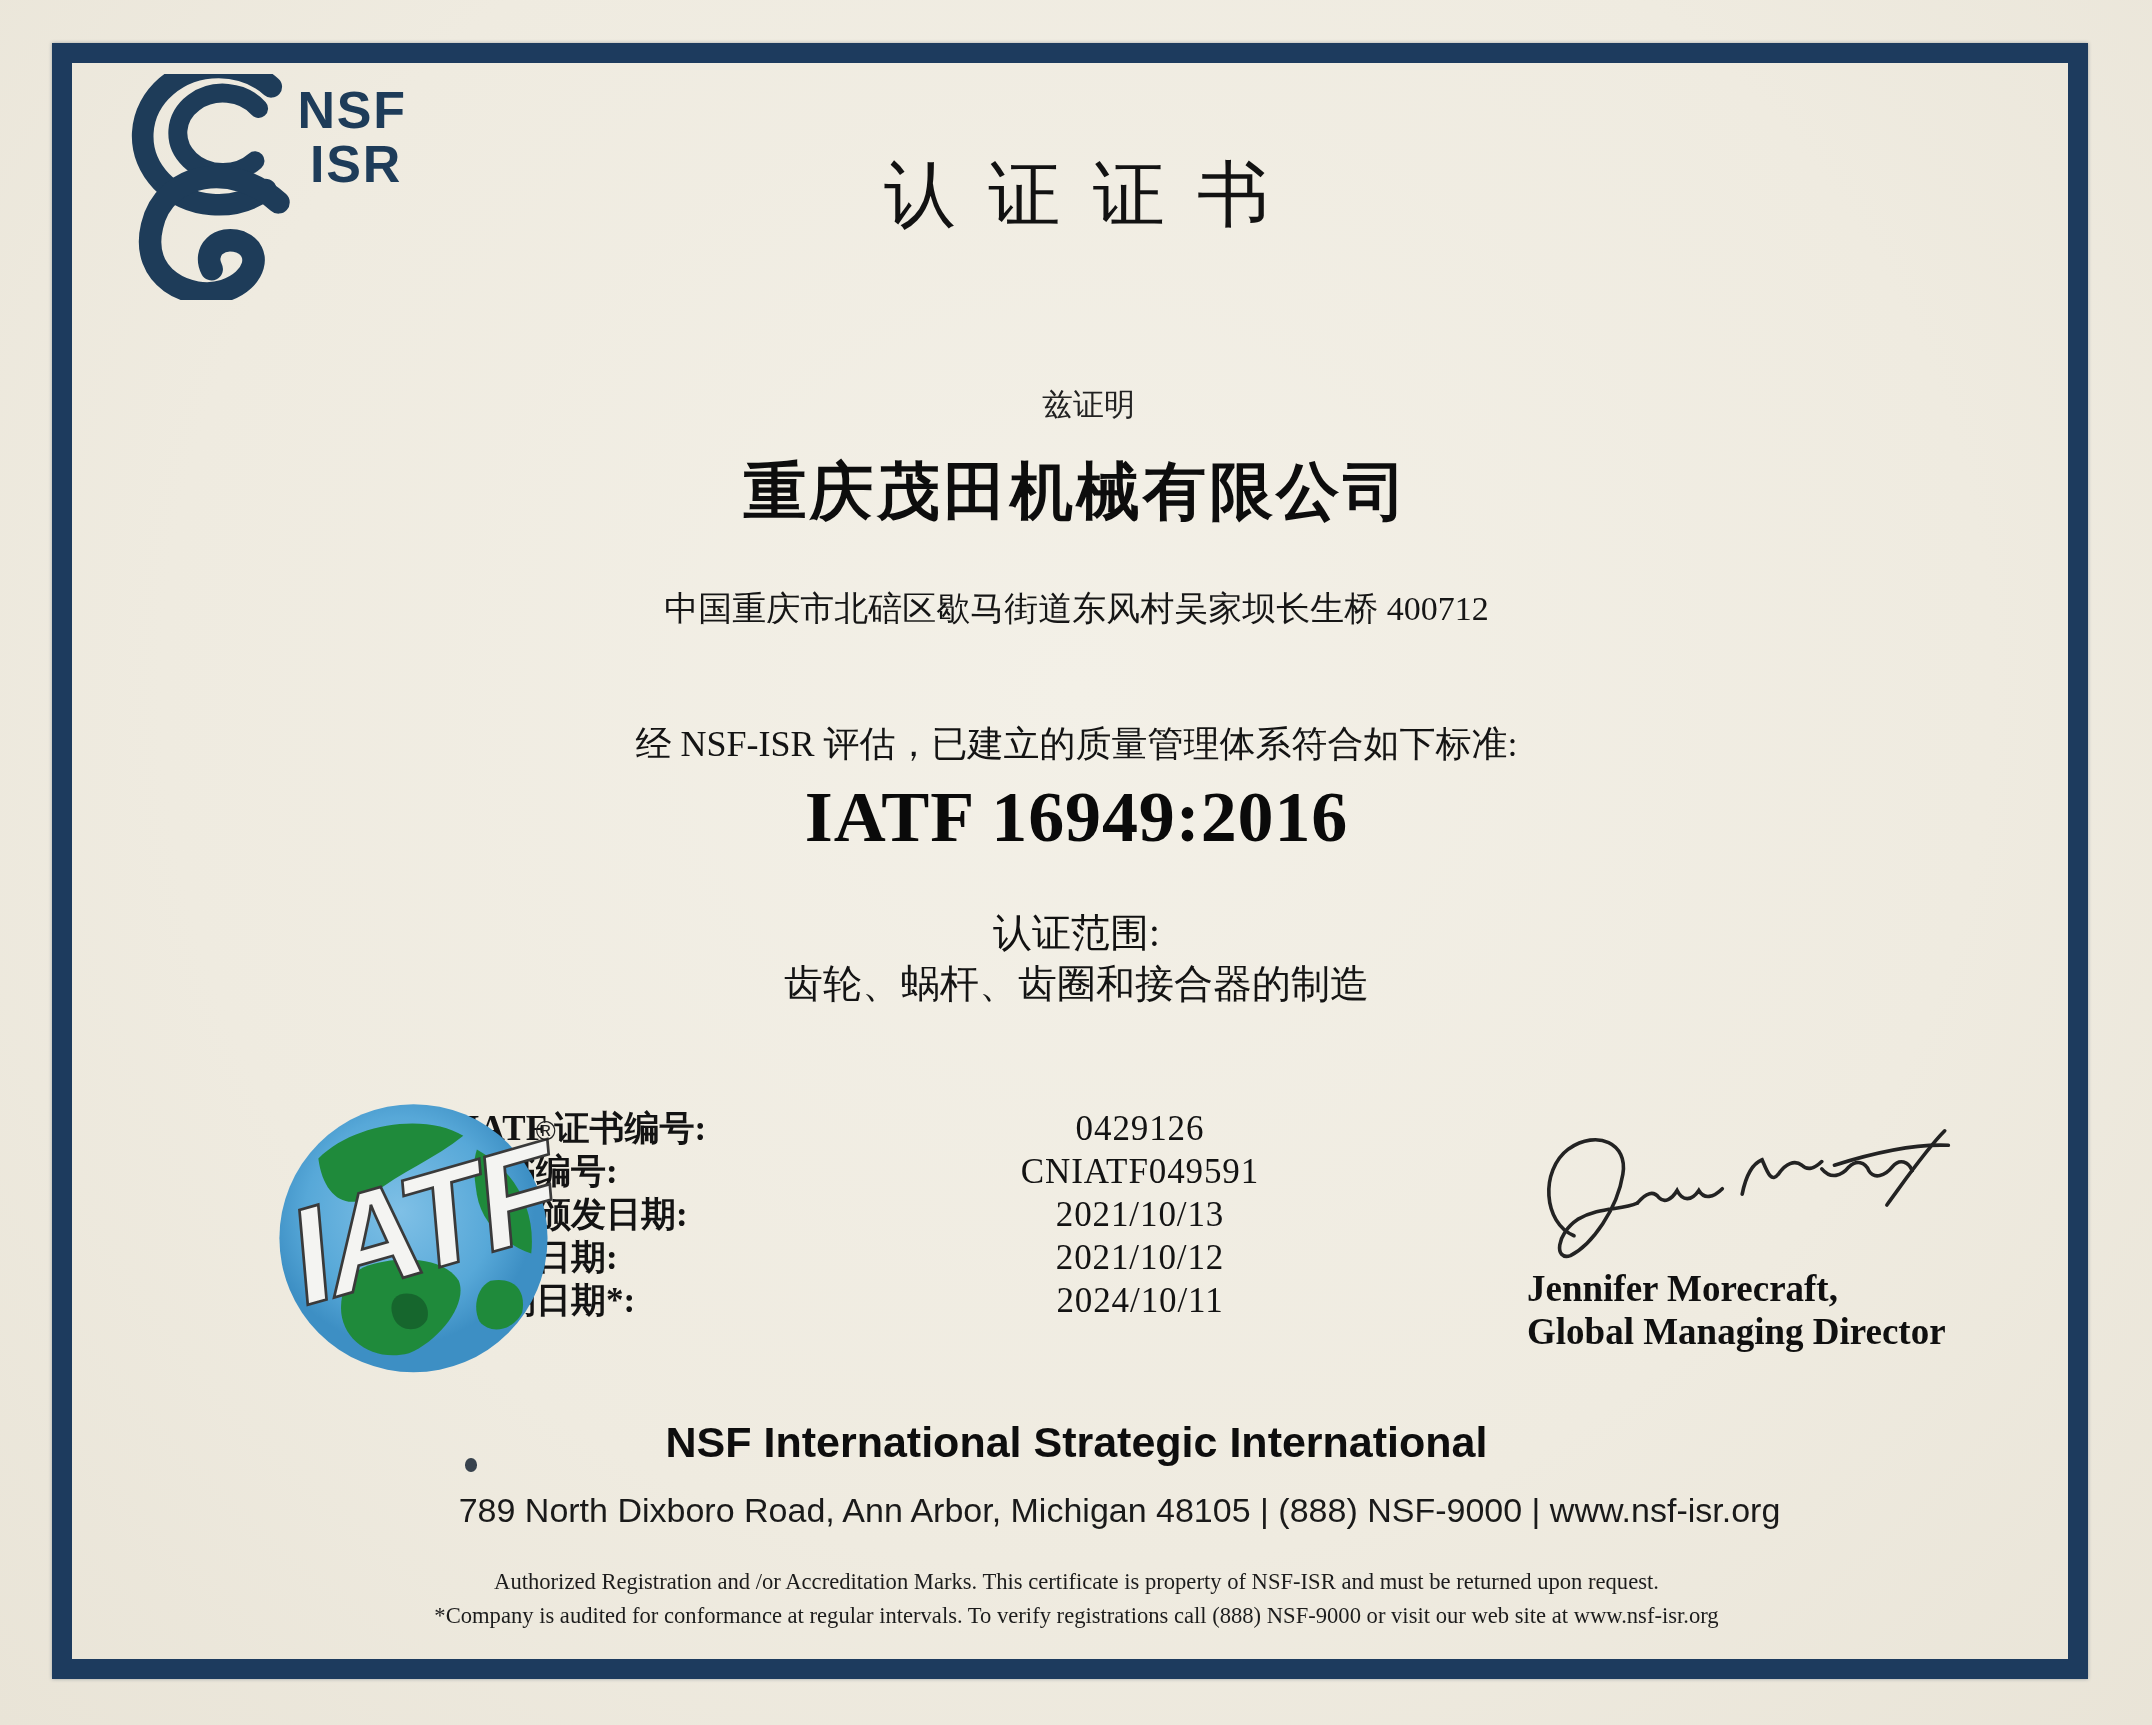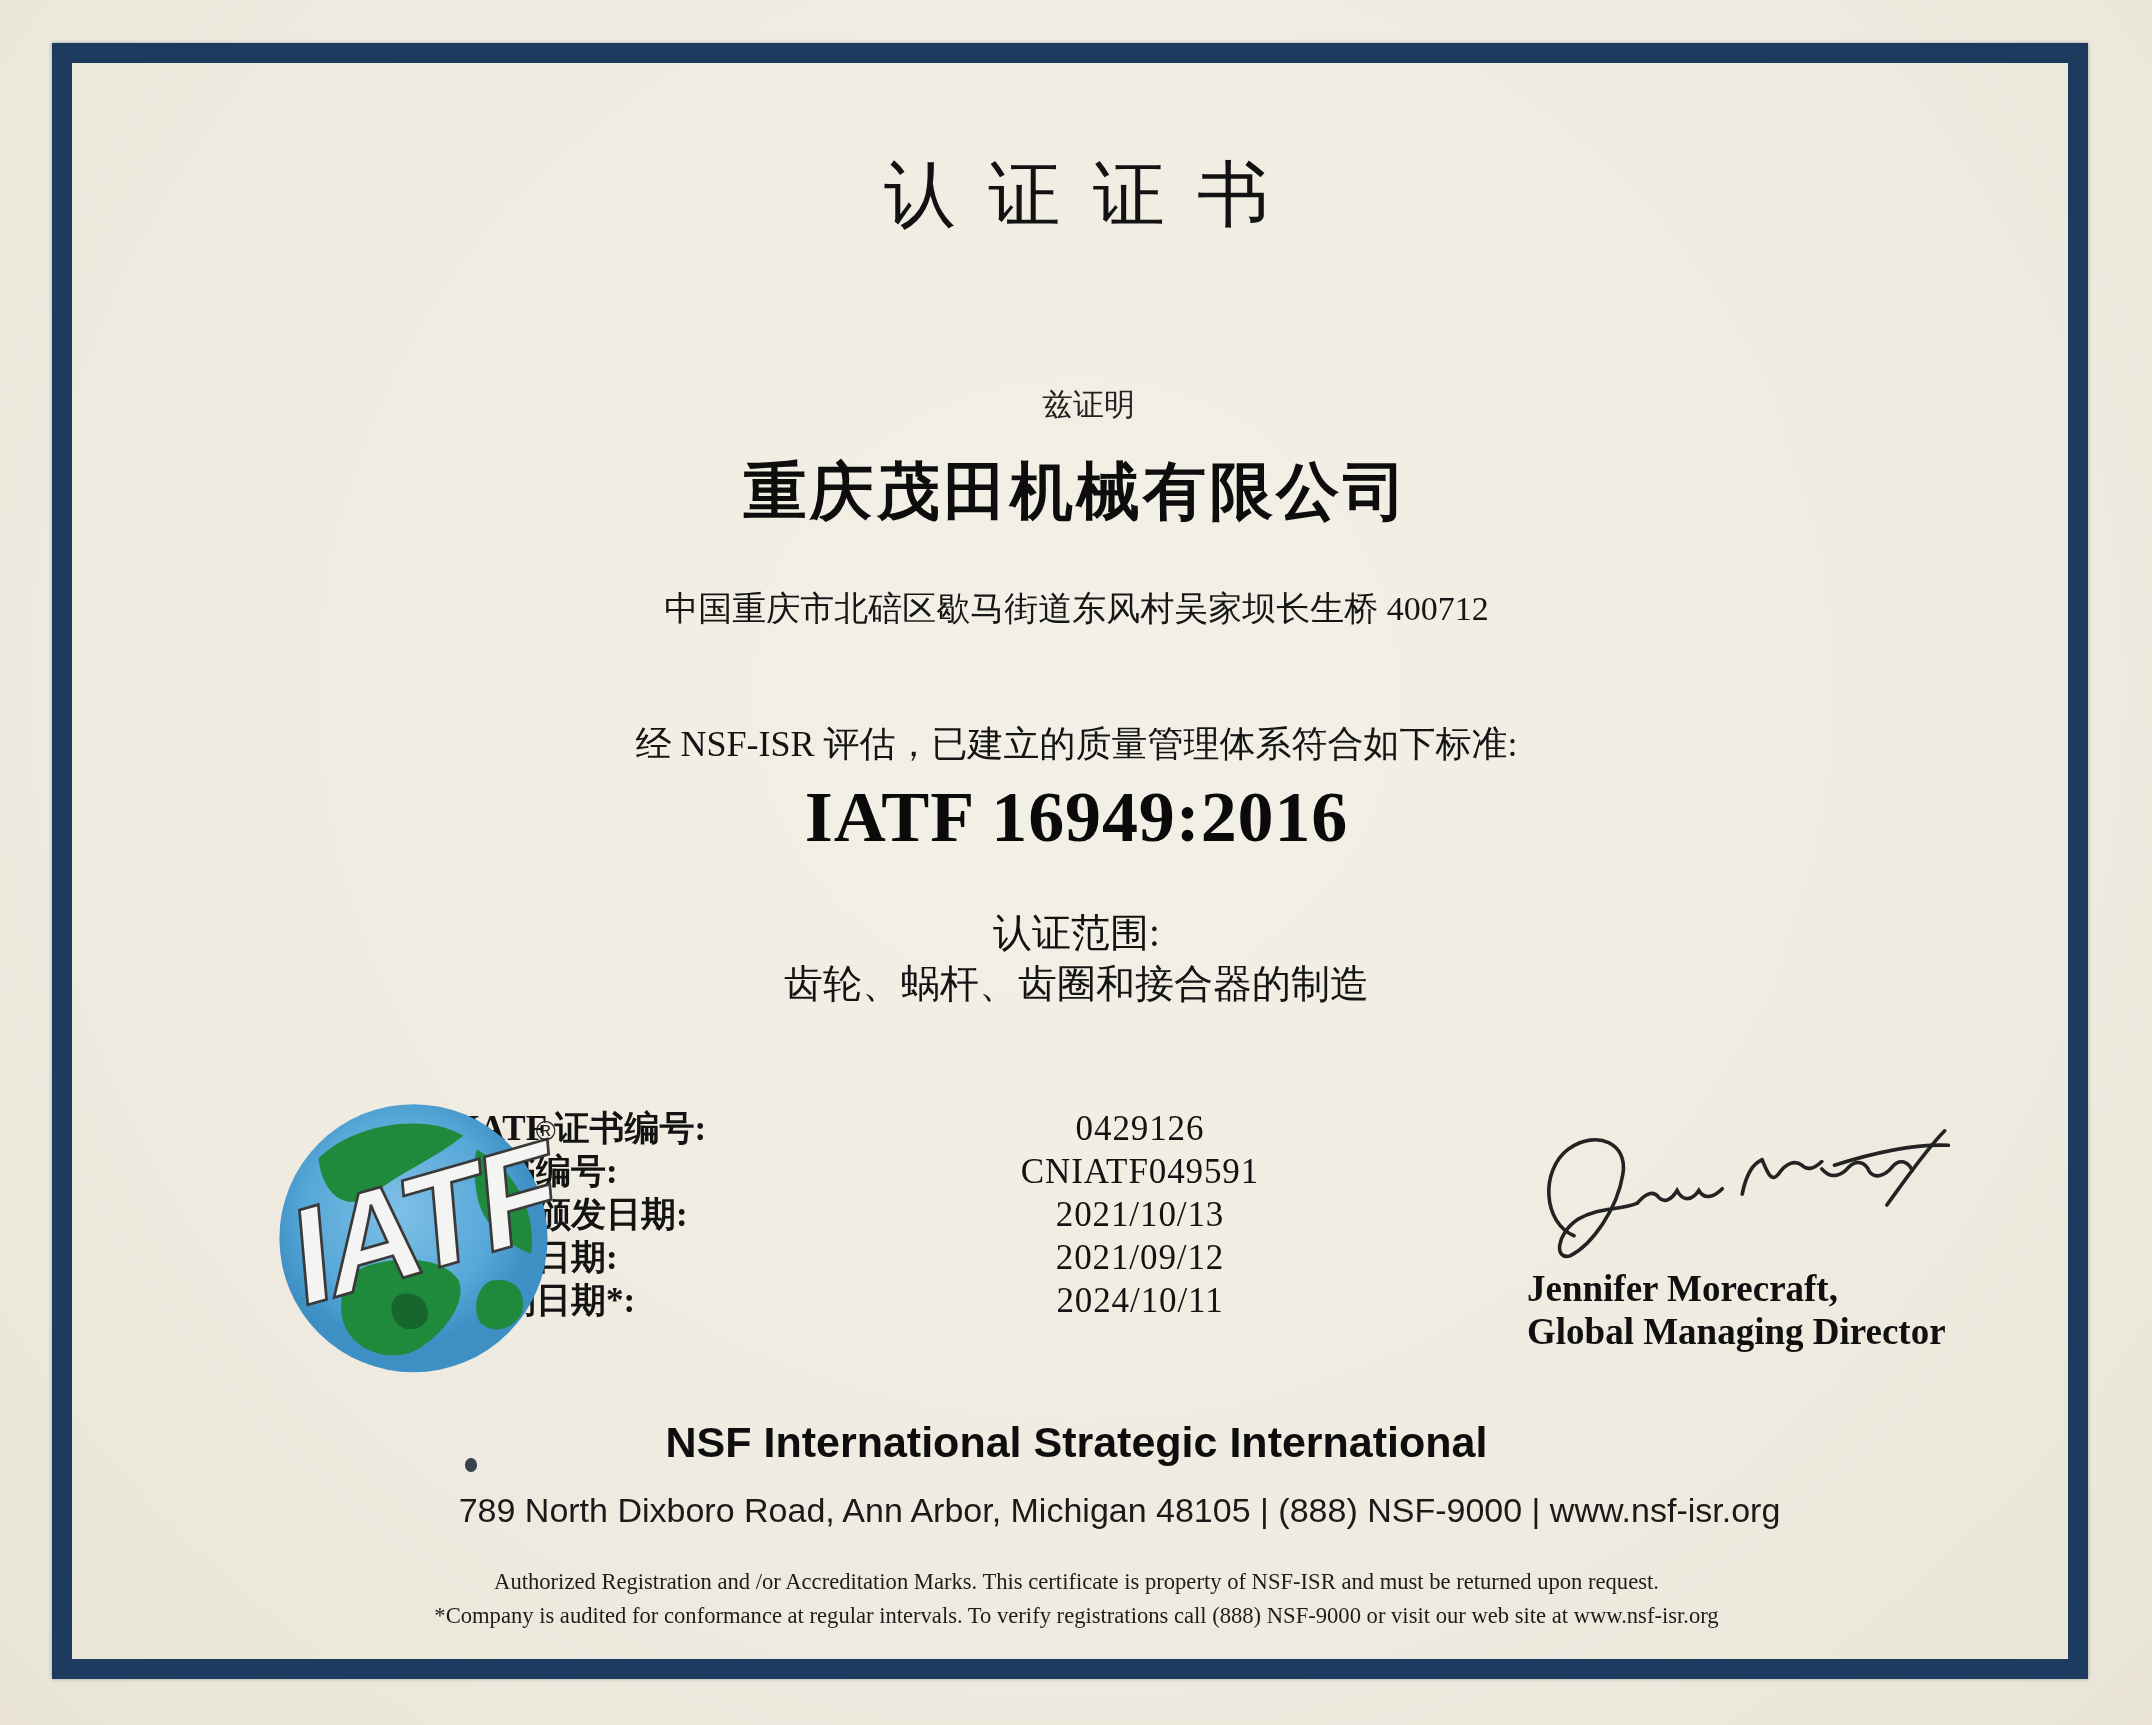--- a/index.html
+++ b/index.html
@@ -82,20 +82,33 @@
 
   .ink-dot{position:absolute;left:465px;top:1458px;width:11.8px;height:13.6px;border-radius:50%;background:#23303d;opacity:.9;}
 </style>
 </head>
 <body>
 
 <div class="paper">
 
   <div class="frame"></div>
 
+  <div class="nsf-logo">
+    <svg width="167" height="226" viewBox="0 0 185 250">
+      <g fill="none" stroke="#1e3c59" stroke-linecap="round">
+        <path d="M 148 38 A 50 44 0 1 0 144 96" stroke-width="21"></path>
+        <path d="M 162 14 A 84 76 0 1 0 156 128" stroke-width="24"></path>
+        <path d="M 170 142 C 120 96 44 108 30 168 C 16 226 72 252 110 240 C 146 228 152 196 128 186 C 104 178 86 196 96 216" stroke-width="25"></path>
+      </g>
+    </svg>
+    <div class="nsf-logo-text">
+      <div class="l1">NSF</div>
+      <div class="l2">ISR</div>
+    </div>
+  </div>
 
   <div class="title">认证证书</div>
   <div class="certify">兹证明</div>
   <div class="company">重庆茂田机械有限公司</div>
   <div class="address">中国重庆市北碚区歇马街道东风村吴家坝长生桥 400712</div>
   <div class="statement">经 NSF-ISR 评估，已建立的质量管理体系符合如下标准:</div>
   <div class="standard">IATF 16949:2016</div>
   <div class="scope-heading">认证范围:</div>
   <div class="scope-text">齿轮、蜗杆、齿圈和接合器的制造</div>
 
@@ -107,21 +120,21 @@
     <div class="detail-row">
       <span class="detail-label">证书编号:</span>
       <span class="detail-value">CNIATF049591</span>
     </div>
     <div class="detail-row">
       <span class="detail-label">证书颁发日期:</span>
       <span class="detail-value">2021/10/13</span>
     </div>
     <div class="detail-row">
       <span class="detail-label">注册日期:</span>
-      <span class="detail-value">2021/09/12</span>
+      <span class="detail-value">2021/10/12</span>
     </div>
     <div class="detail-row">
       <span class="detail-label">到期日期*:</span>
       <span class="detail-value">2024/10/11</span>
     </div>
   </div>
 
   <div class="iatf-globe">
     <svg width="308" height="299" viewBox="0 0 340 330">
       <defs>

